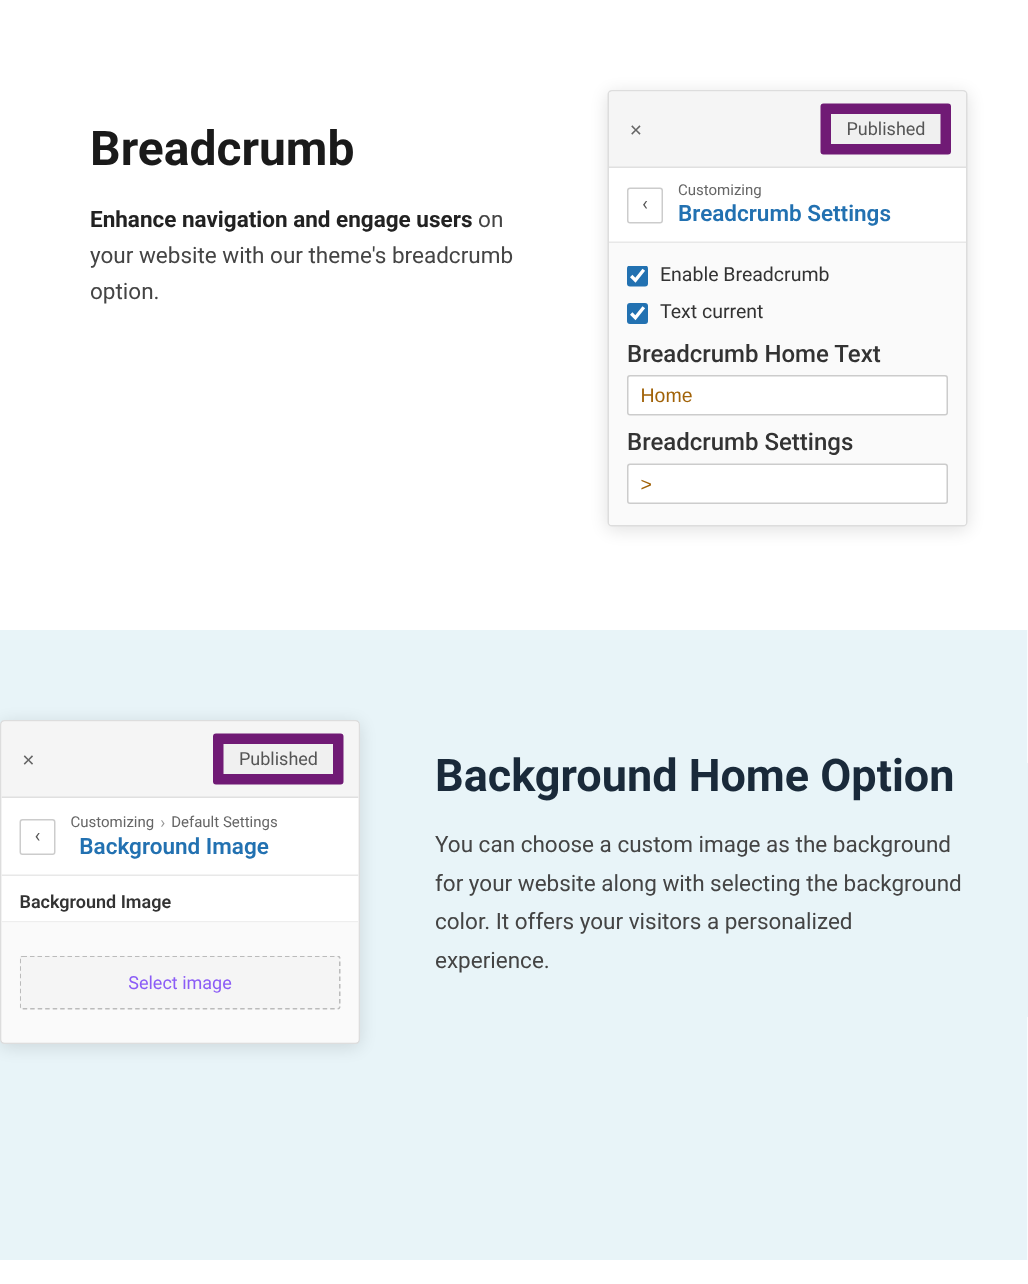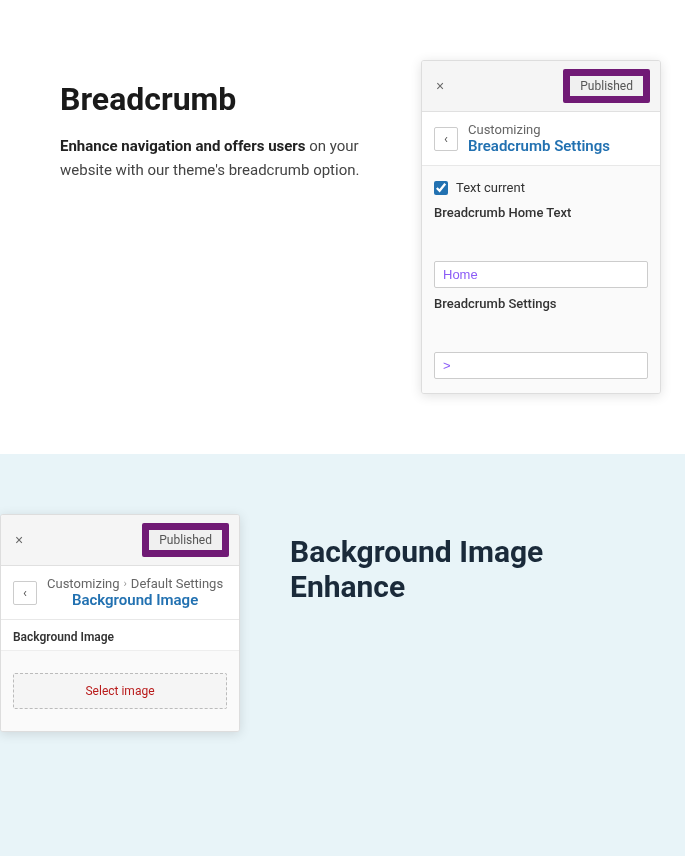--- a/index.html
+++ b/index.html
@@ -8,21 +8,21 @@
       background: #fff;
       width: 685px;
       min-height: 856px;
       overflow-x: hidden;
     }
 
     
     .section-breadcrumb {
       display: flex;
       align-items: flex-start;
-      padding: 60px 24px 60px 60px;
+      padding: 60px 40px 60px 60px;
       background: #fff;
       min-height: 420px;
       position: relative;
     }
 
     .text-block {
       flex: 1;
       padding-right: 40px;
       padding-top: 20px;
     }
@@ -109,21 +109,21 @@
       margin-right: 10px;
       flex-shrink: 0;
     }
 
     .panel-nav-text {
       display: flex;
       flex-direction: column;
     }
 
     .panel-nav-parent {
-      font-size: 13px;
+      font-size: 10px;
       color: #666;
     }
 
     .panel-nav-title {
       font-size: 15px;
       font-weight: 600;
       color: #2271b1;
       text-align: center;
     }
 
@@ -145,36 +145,35 @@
       accent-color: #2271b1;
       flex-shrink: 0;
     }
 
     .panel-checkbox-label {
       font-size: 13px;
       color: #333;
     }
 
     .panel-field-label {
-      font-size: 13px;
+      font-size: 16px;
       color: #333;
       margin-bottom: 5px;
       margin-top: 8px;
       font-weight: 500;
     }
 
     .panel-input {
       width: 100%;
       border: 1px solid #ccc;
       padding: 5px 8px;
       font-size: 13px;
       background: #fff;
-      color: #8b5cf6;
+      color: #a16207;
       border-radius: 2px;
-      margin-top: 36px;
     }
 
     
     .section-background {
       background: #e8f4f8;
       display: flex;
       align-items: flex-start;
       padding: 60px 40px 60px 0;
       min-height: 420px;
       position: relative;
@@ -193,21 +192,21 @@
       position: relative;
       left: 0;
     }
 
     .panel-select-image {
       border: 1px dashed #bbb;
       background: #f5f5f5;
       text-align: center;
       padding: 10px;
       font-size: 12px;
-      color: #b91c1c;
+      color: #8b5cf6;
       cursor: pointer;
       margin: 8px 0;
       border-radius: 2px;
     }
 
     .panel-section-label {
       font-size: 12px;
       font-weight: 600;
       color: #333;
       padding: 10px 12px 6px;
@@ -245,40 +244,44 @@
       color: #999;
     }
   </style>
 </head>
 <body>
 
 <div class="section-breadcrumb">
   <div class="text-block">
     <h2>Breadcrumb</h2>
     <p>
-      <strong>Enhance navigation and offers users</strong><span> on your website with our theme's breadcrumb option.</span>
+      <strong>Enhance navigation and engage users</strong><span> on your website with our theme's breadcrumb option.</span>
     </p>
   </div>
 
   <div class="customizer-panel">
 
     <div class="panel-topbar">
       <button class="panel-close">×</button>
       <div class="panel-published">Published</div>
     </div>
 
     <div class="panel-nav">
       <div class="panel-back">‹</div>
       <div class="panel-nav-text">
         <span class="panel-nav-parent">Customizing</span>
         <span class="panel-nav-title">Breadcrumb Settings</span>
       </div>
     </div>
 
     <div class="panel-content">
+      <div class="panel-checkbox-row">
+        <input type="checkbox" class="panel-checkbox" checked="" style="">
+        <label class="panel-checkbox-label">Enable Breadcrumb</label>
+      </div>
       <div class="panel-checkbox-row">
         <input type="checkbox" class="panel-checkbox" checked="" style="">
         <label class="panel-checkbox-label">Text current</label>
       </div>
 
       <div class="panel-field-label">Breadcrumb Home Text</div>
       <input type="text" class="panel-input" value="Home" style="">
 
       <div class="panel-field-label">Breadcrumb Settings</div>
       <input type="text" class="panel-input" value="&gt;" style="">
@@ -307,15 +310,16 @@
     </div>
 
     <div class="panel-section-label">Background Image</div>
 
     <div class="panel-content">
       <div class="panel-select-image">Select image</div>
     </div>
   </div>
 
   <div class="text-block-right">
-    <h2>Background Image Enhance</h2>
+    <h2>Background Home Option</h2>
+    <p>You can choose a custom image as the background for your website along with selecting the background color. It offers your visitors a personalized experience.</p>
   </div>
 </div>
 
 </body></html>

